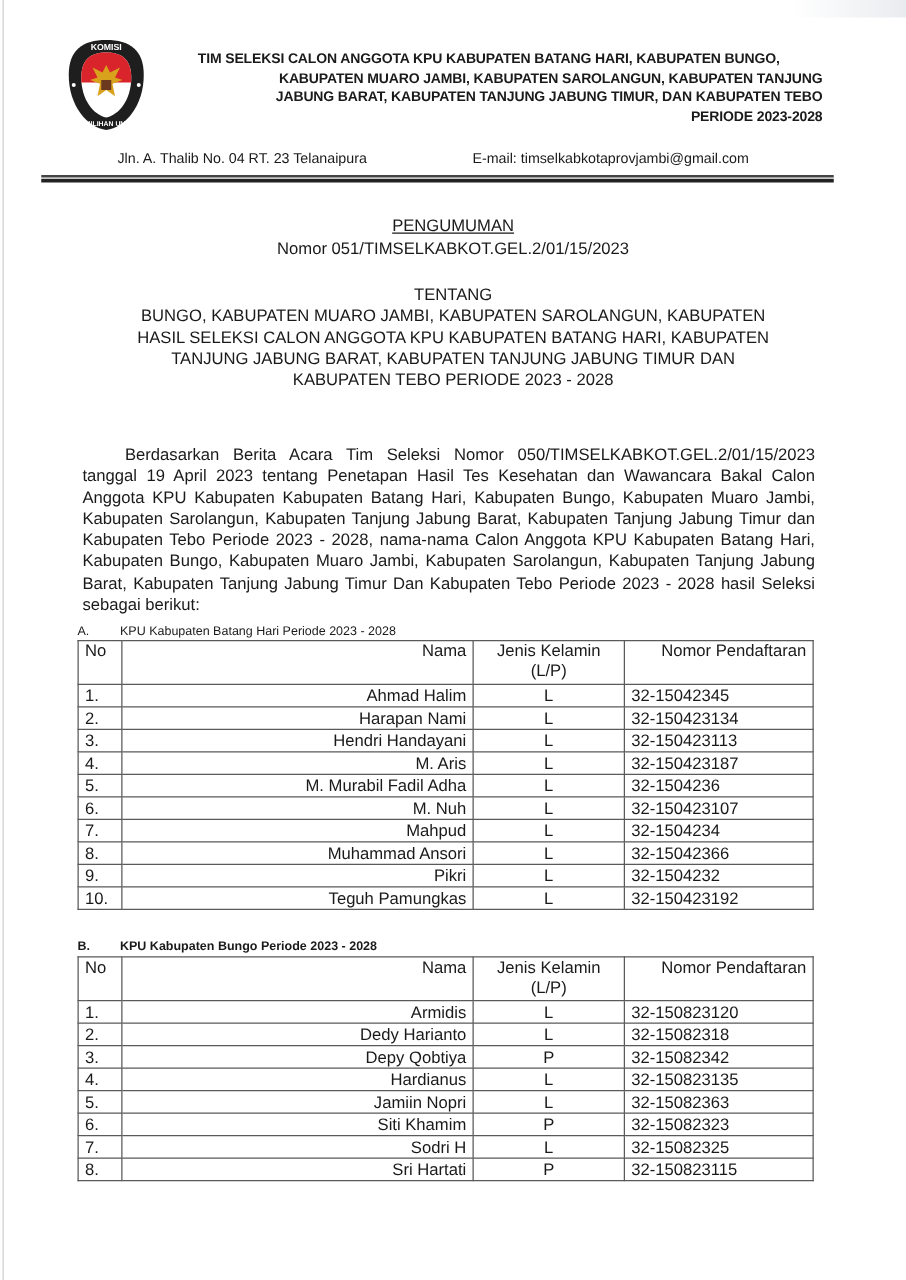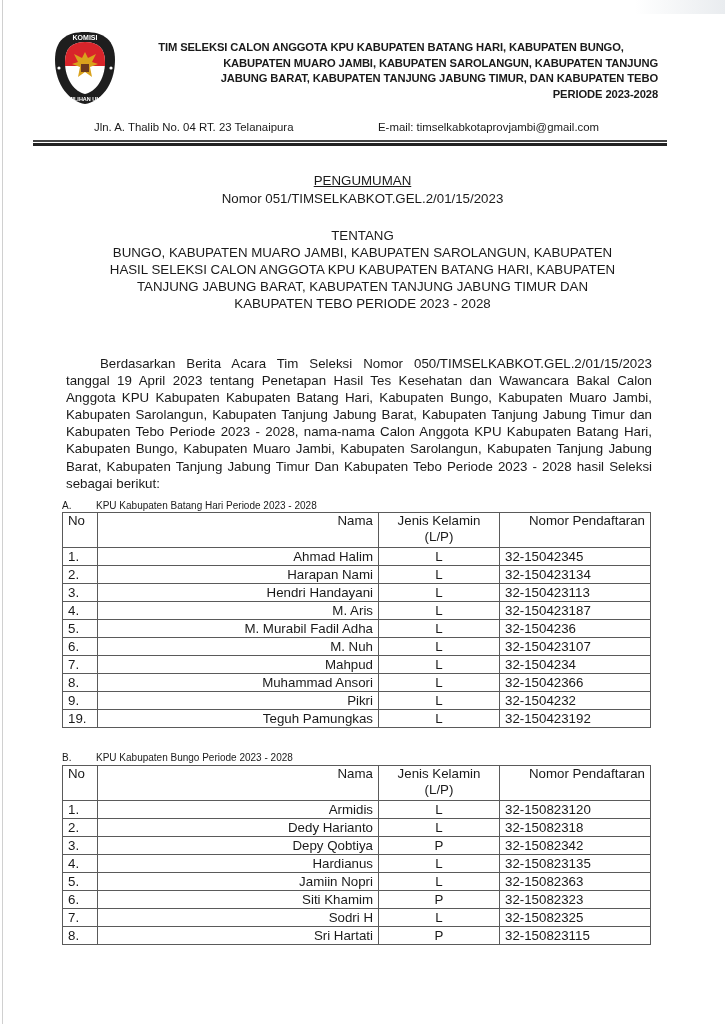--- a/index.html
+++ b/index.html
@@ -156,29 +156,29 @@
         <td class="c-jk">L</td>
         <td class="c-nomor">32-15042366</td>
       </tr>
     <tr>
         <td class="c-no">9.</td>
         <td class="c-nama">Pikri</td>
         <td class="c-jk">L</td>
         <td class="c-nomor">32-1504232</td>
       </tr>
     <tr>
-        <td class="c-no">19.</td>
+        <td class="c-no">10.</td>
         <td class="c-nama">Teguh Pamungkas</td>
         <td class="c-jk">L</td>
         <td class="c-nomor">32-150423192</td>
       </tr>
   </tbody>
 </table>
 
-<div class="sec-title" style="top:752px;">
+<div class="sec-title" style="top:752px;font-weight:bold;">
   <span class="letter">B.</span><span>KPU Kabupaten Bungo Periode 2023 - 2028</span>
 </div>
 <table class="res" style="top:765px;">
   <thead>
     <tr>
       <th class="c-no">No</th>
       <th class="c-nama">Nama</th>
       <th class="c-jk">
           <span class="sub">Jenis Kelamin</span>
           <span class="sub">(L/P)</span>

